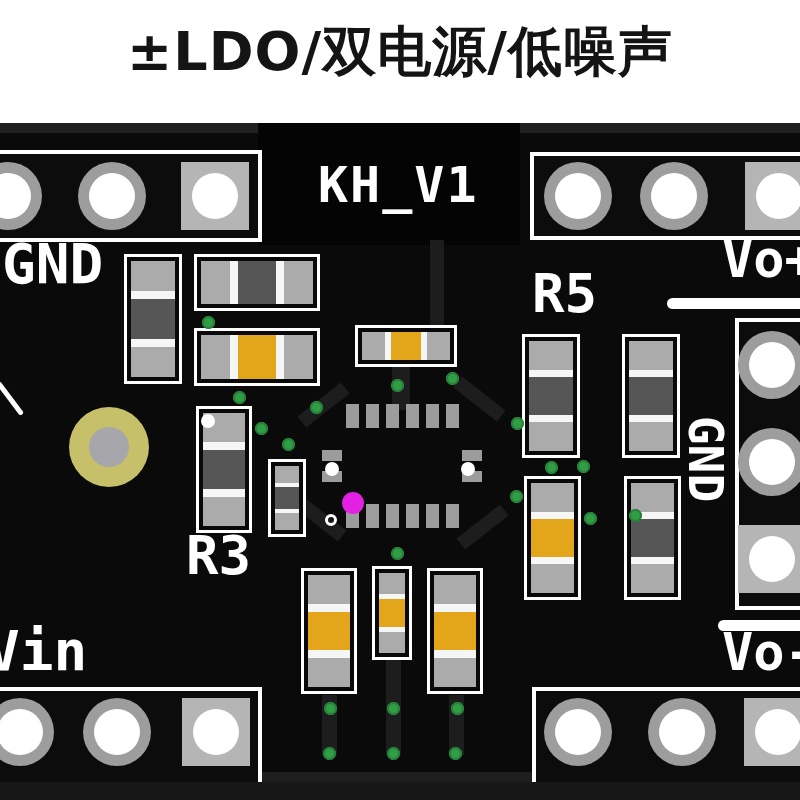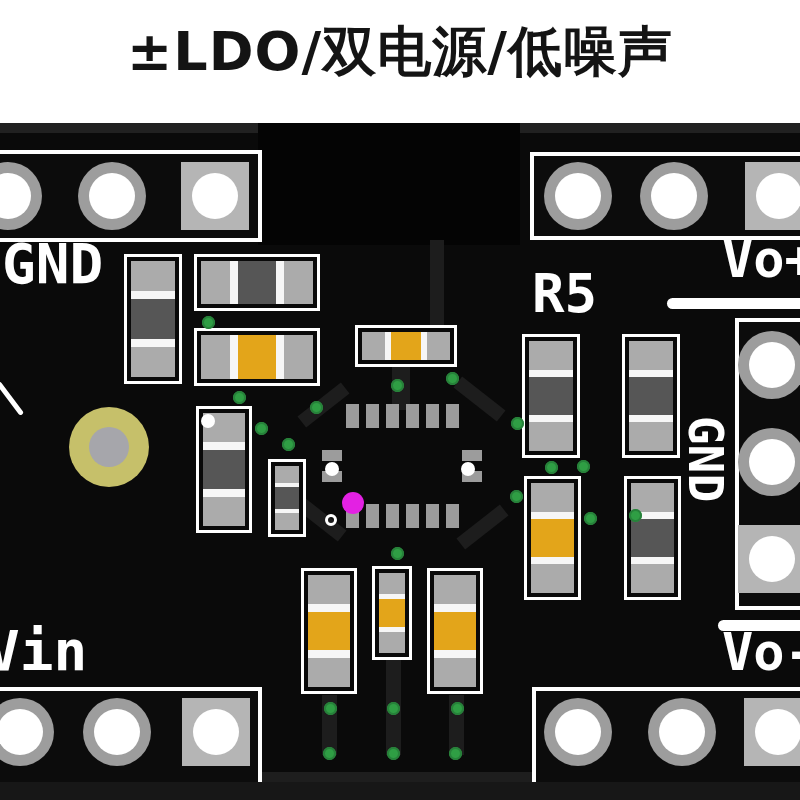--- a/index.html
+++ b/index.html
@@ -245,20 +245,22 @@
       <div class="via" style="left: 449px; top: 624px; width: 13px; height: 13px;"></div>
       <div class="circle" style="left: 325px; top: 339px; width: 14px; height: 14px; background: rgb(255, 255, 255); z-index: 4;"></div>
       <div class="circle" style="left: 461px; top: 339px; width: 14px; height: 14px; background: rgb(255, 255, 255); z-index: 4;"></div>
       <div class="circle" style="left: 342px; top: 369px; width: 22px; height: 22px; background: rgb(227, 33, 227); z-index: 4;"></div>
       <div class="circle" style="left: 325px; top: 391px; width: 12px; height: 12px; background: transparent; border: 3px solid rgb(255, 255, 255); z-index: 4;"></div>
       <div class="circle" style="left: 201px; top: 291px; width: 14px; height: 14px; background: rgb(255, 255, 255); z-index: 4;"></div>
       <div class="silkbar" style="left: 667px; top: 175px; width: 143px; height: 11px;"></div>
       <div class="silkbar" style="left: 718px; top: 497px; width: 92px; height: 11px;"></div>
       <div class="silkbar" style="left: 0px; top: 258px; width: 40px; height: 5px; transform: rotate(53deg); transform-origin: 0px 0px;"></div>
       <div class="silk" style="left: 2px; top: 112.8px; font-size: 56px; z-index: 5;">GND</div>
+      <div class="silk" style="left: 318px; top: 37px; font-size: 50px; z-index: 5; letter-spacing: 2px;">KH_V1</div>
       <div class="silk" style="left: 722px; top: 109.6px; font-size: 52px; z-index: 5;">Vo+</div>
       <div class="silk" style="left: 532px; top: 144.2px; font-size: 54px; z-index: 5;">R5</div>
       <div class="silk" style="left: 653px; top: 314px; font-size: 48px; z-index: 5; width: 110px; height: 44px; text-align: center; transform: rotate(90deg);">GND</div>
+      <div class="silk" style="left: 186px; top: 406.2px; font-size: 54px; z-index: 5;">R3</div>
       <div class="silk" style="left: -14px; top: 499.8px; font-size: 56px; z-index: 5;">Vin</div>
       <div class="silk" style="left: 722px; top: 502.6px; font-size: 52px; z-index: 5;">Vo-</div>
     </div>
   <div id="below-board"></div>
 </div>
 
 </body></html>

